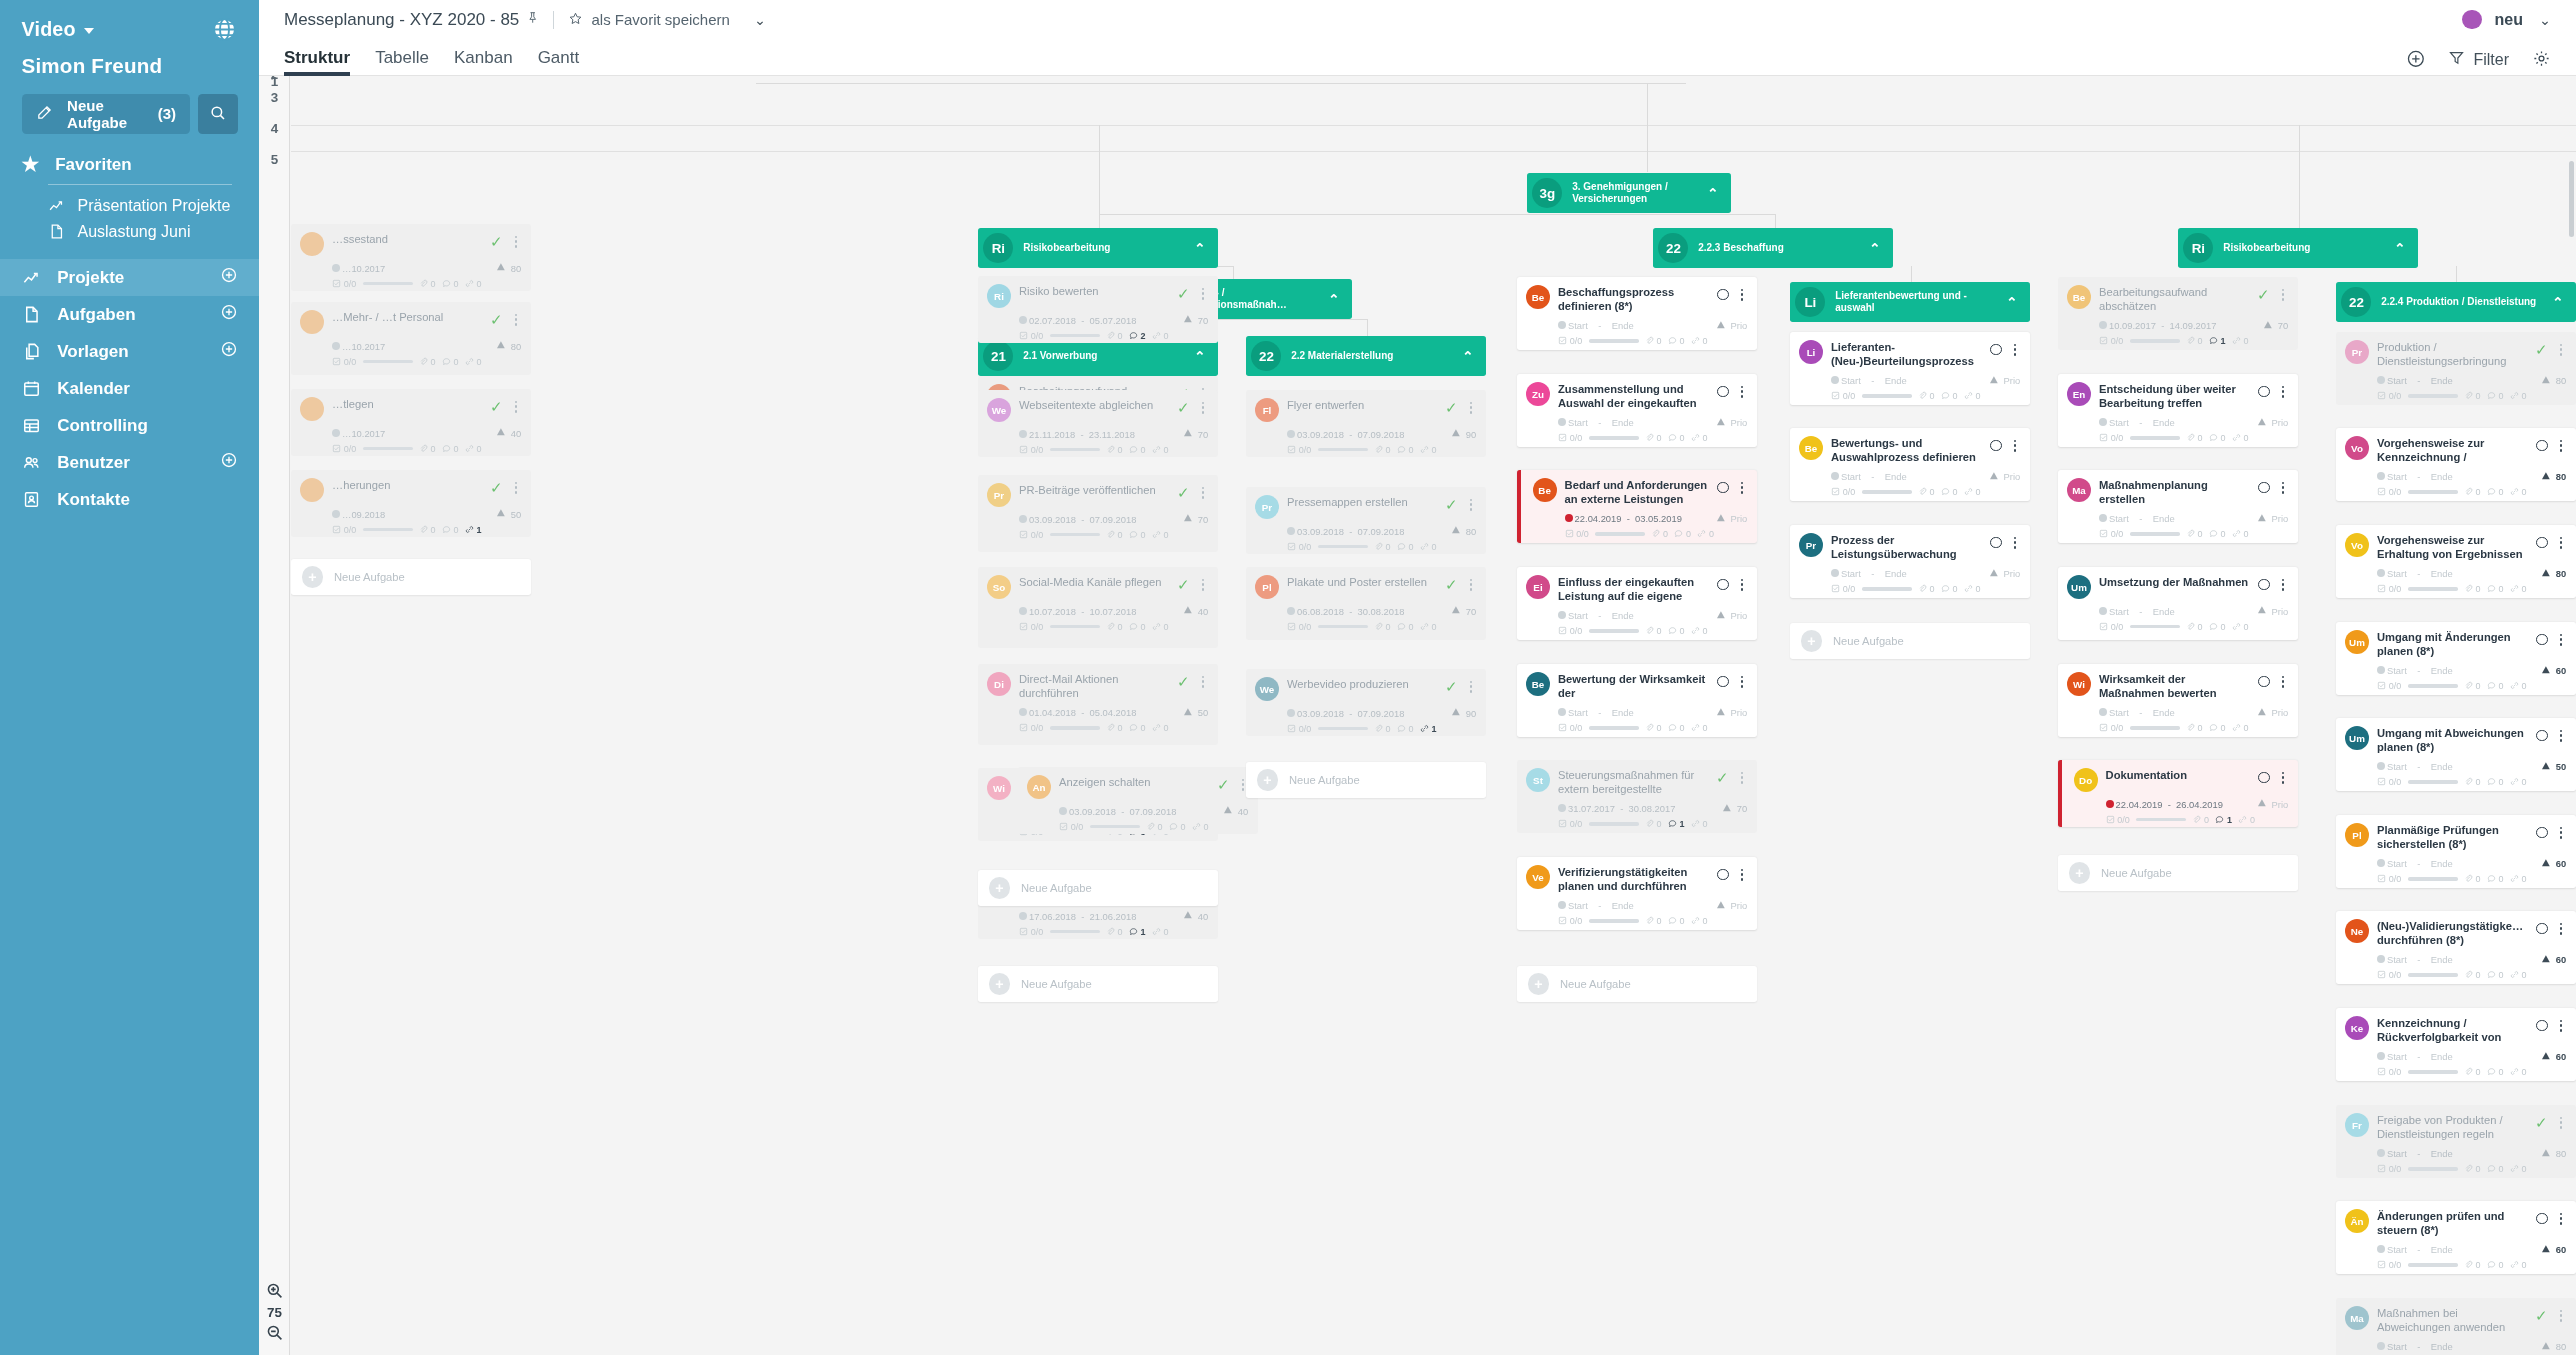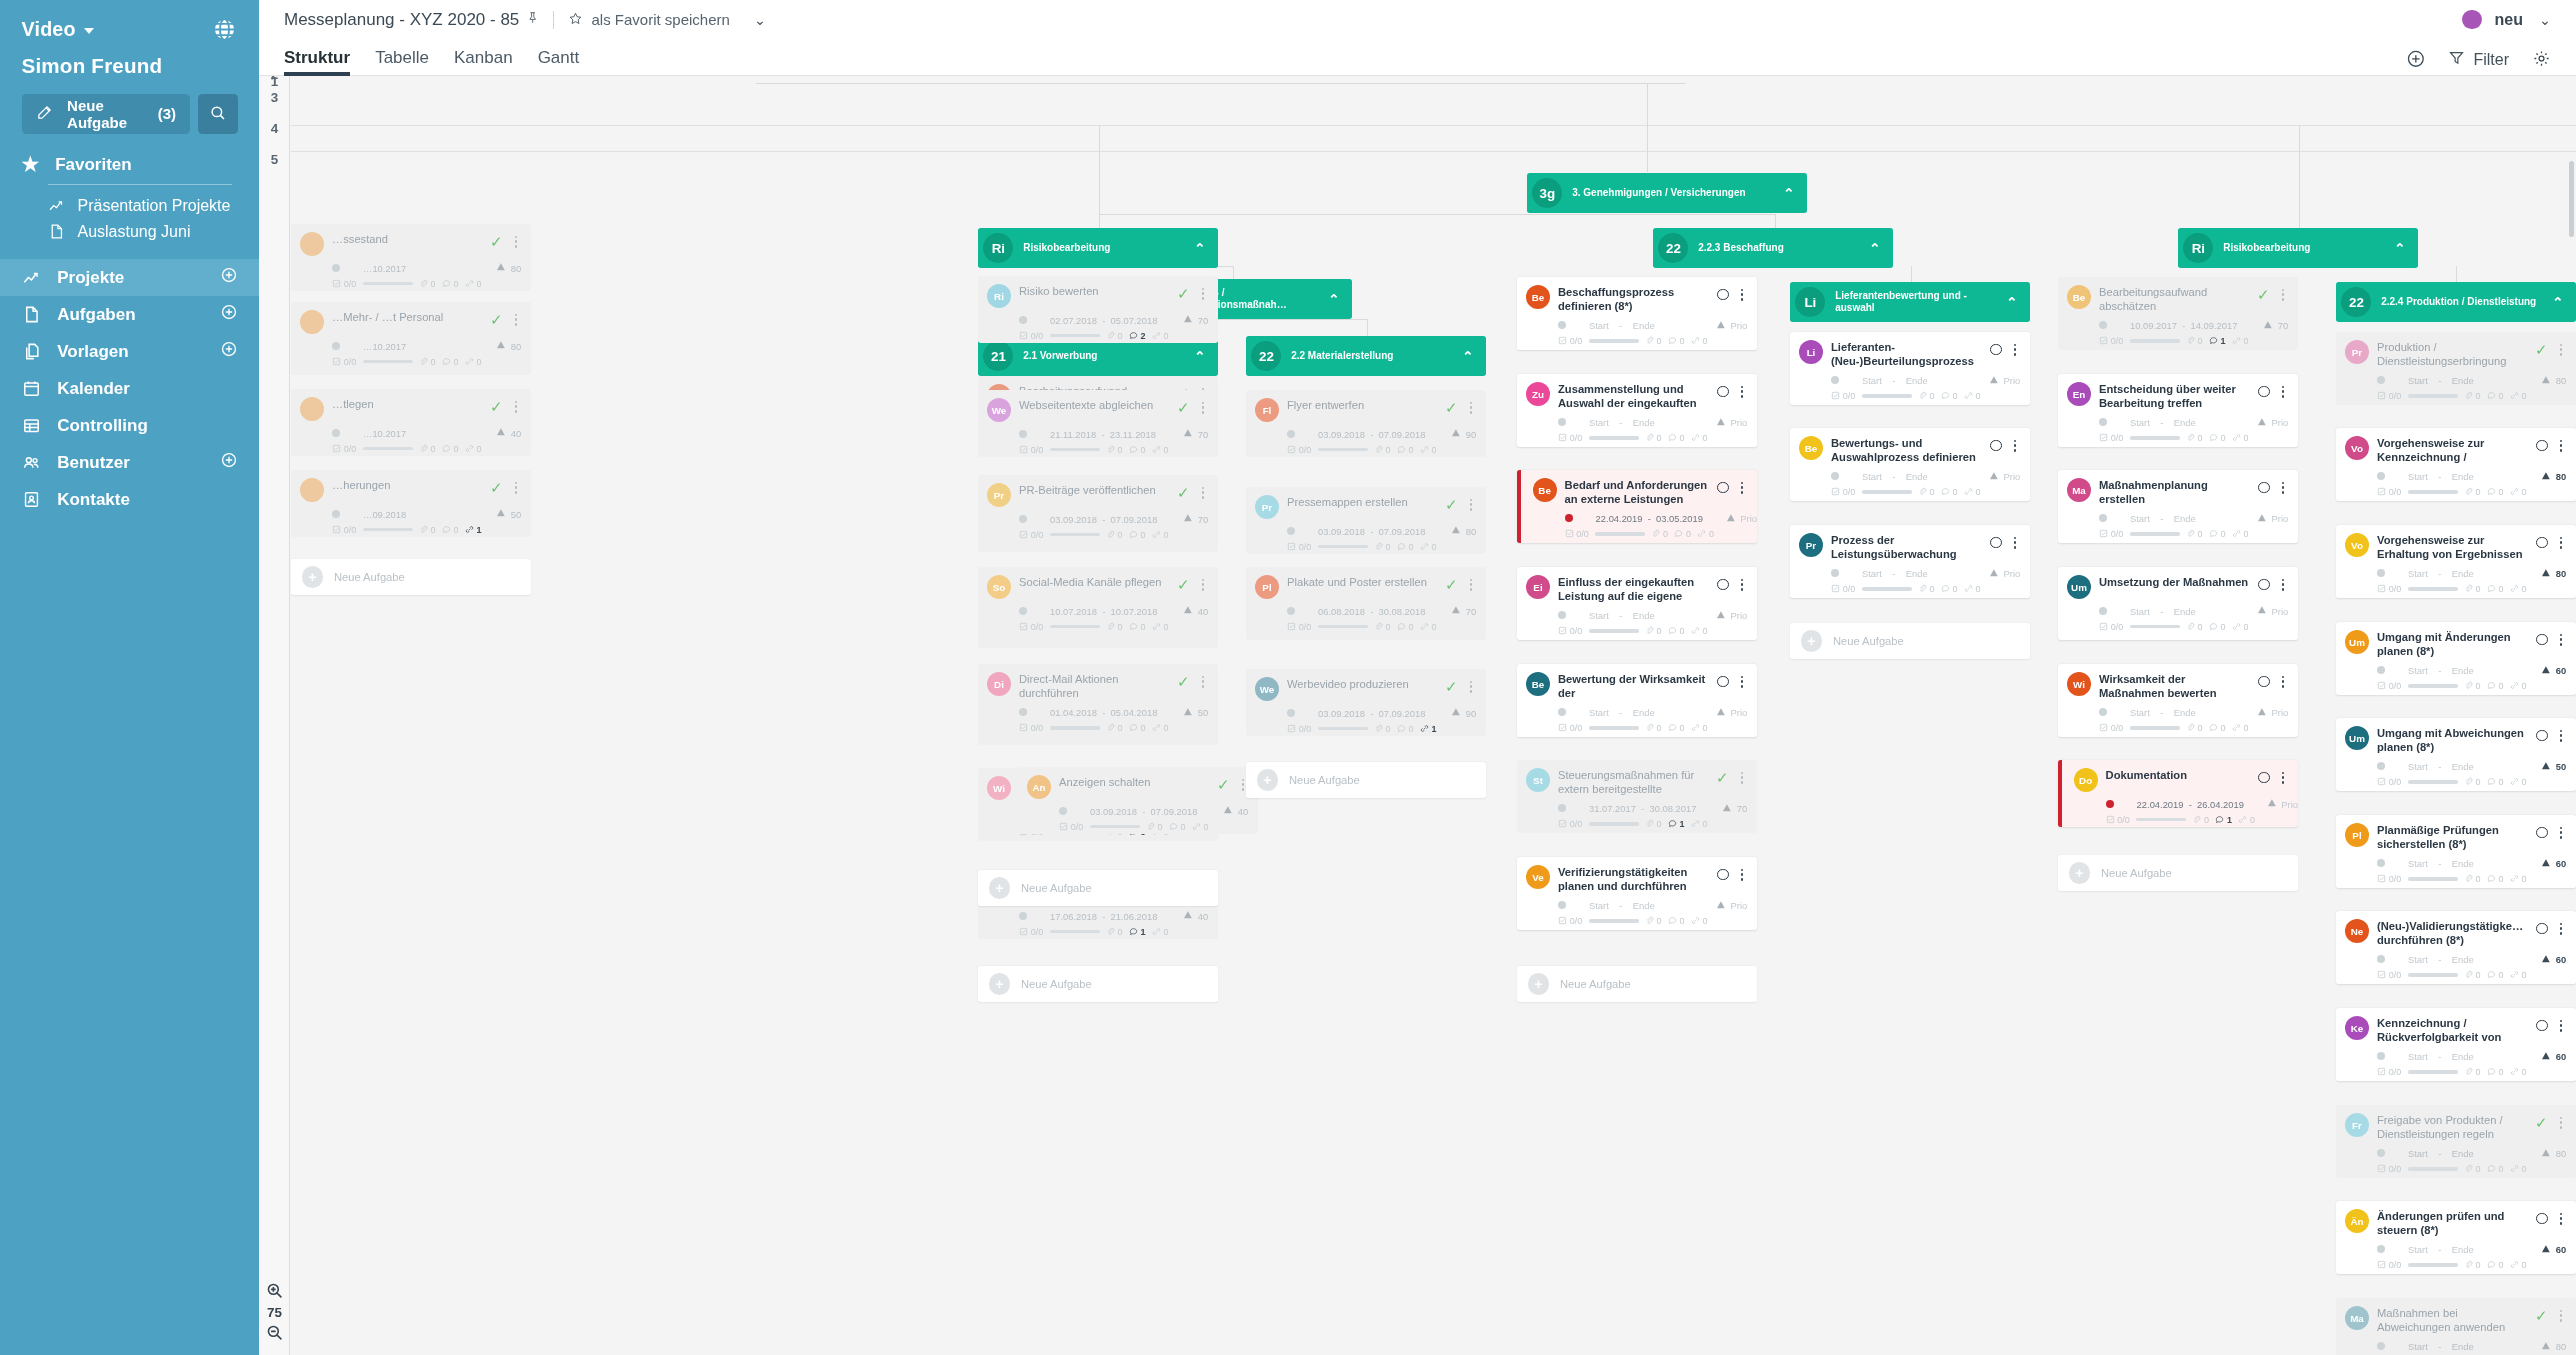--- a/index.html
+++ b/index.html
@@ -109,21 +109,21 @@
     display:flex;align-items:center;justify-content:center;
   }
   .c-title{ flex:1; font-size:11.2px; line-height:1.22; color:#2b3844; font-weight:bold;
     padding-top:0.9px; word-break:break-word;}
   .card.done .c-title{ color:#9aa4ac; font-weight:normal; }
   .c-check{ color:#6cc070; font-size:15px; line-height:1; flex:none; margin-top:1.8px;}
   .c-circle{ width:11.6px;height:11.6px;border:1.8px solid #2b3844;border-radius:50%;flex:none;margin-top:3.6px;}
   .c-kebab{ flex:none; width:10.7px; display:flex;flex-direction:column;align-items:center;gap:2.2px; margin-top:3.6px;}
   .c-kebab i{ width:2.7px;height:2.7px;border-radius:50%;background:#3c4a55;display:block;}
   .card.done .c-kebab i{ background:#b3bcc3;}
-  .c-row2{ display:flex; align-items:center; gap:23px; margin-top:6.3px; padding-left:32px; font-size:9.4px;
+  .c-row2{ display:flex; align-items:center; gap:2px; margin-top:6.3px; padding-left:32px; font-size:9.4px;
     color:#7f8a92; }
   .card.done .c-row2{ color:#b6bec4;}
   .dot{ width:8px;height:8px;border-radius:50%;background:#cdd4d8;flex:none;}
   .dot.red{ background:#cf2230;}
   .dates{ color:#6d7881; white-space:nowrap;}
   .card.done .dates{ color:#b6bec4; }
   .dates.ph{ color:#c2c9ce; }
   .prio{ margin-left:auto; display:flex;align-items:center;gap:4.5px; }
   .warn{ font-size:9.8px; color:#3d4b56; }
   .card.done .warn,.prio.ph .warn{ color:#aab2b8; }
@@ -400,21 +400,21 @@
 
   <div class="hline" style="left:808px; top:190px;width:134px;"></div>
   <div class="vline" style="left:942px;top:190px;height:14.3px;"></div>
   <div class="hline" style="left:808px; top:243px;width:268px;"></div>
   <div class="vline" style="left:808px; top:243px;height:18px;"></div>
   <div class="vline" style="left:1076px;top:243px;height:18px;"></div>
   <div class="vline" style="left:1620px;top:190px;height:17px;"></div>
   <div class="vline" style="left:2165px;top:190px;height:17px;"></div>
   <div class="scrollbar-v"></div>
   <div id="groups-layer">
-      <div class="ghead" style="left: 1236px; top: 97px; width: 280px; height: 40px;">
+      <div class="ghead" style="left: 1236px; top: 97px; width: 204px; height: 40px;">
         <span class="gbadge">3g</span>
         <span class="glabel">3. Genehmigungen / Versicherungen</span>
         <span class="gcaret">⌃</span>
       </div>
       <div class="ghead" style="left: 687px; top: 152px; width: 240px; height: 40px;">
         <span class="gbadge">Ri</span>
         <span class="glabel">Risikobearbeitung</span>
         <span class="gcaret">⌃</span>
       </div>
       <div class="ghead" style="left: 1362px; top: 152px; width: 240px; height: 40px;">

